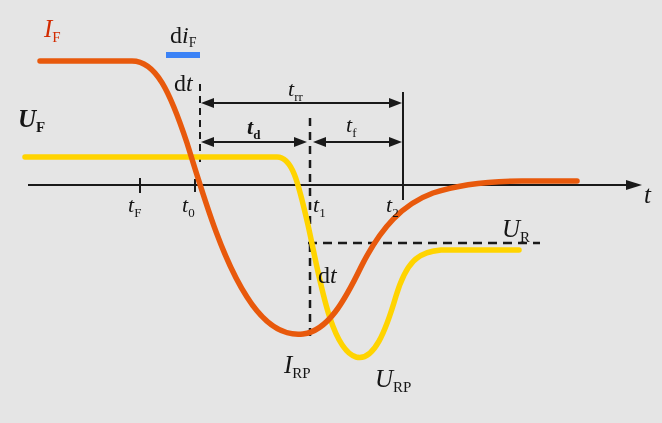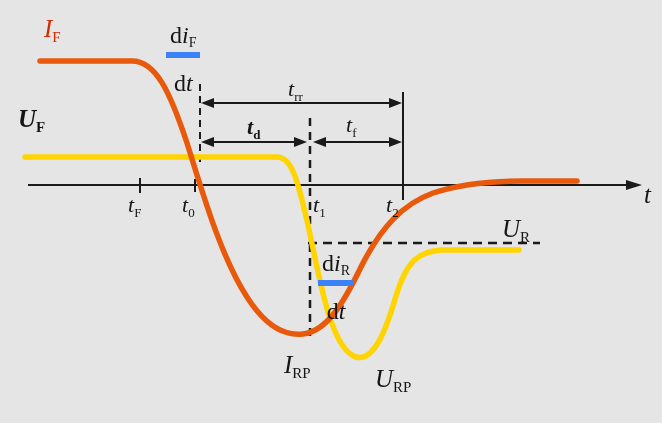--- a/index.html
+++ b/index.html
@@ -94,21 +94,20 @@
 
   <span class="mlabel small" style="left:313px; top:194px;"><span>t</span><sub>1</sub></span>
 
   <span class="mlabel small" style="left:386px; top:194px;"><span>t</span><sub>2</sub></span>
 
   <span class="mlabel" style="left:644px; top:182px;"><span>t</span></span>
 
   <span class="mlabel" style="left:502px; top:216px;"><span>U</span><sub>R</sub></span>
 
   <div class="frac" style="left:318px; top:250px;">
-    <div class="num"><span>d</span><span class="it">i</span><sub>R</sub></div>
     <div class="den"><span>d</span><span class="it">t</span></div>
   </div>
 
   <span class="mlabel" style="left:284px; top:352px;font-family:Liberation Serif, serif;"><span>I</span><sub>RP</sub></span>
 
   <span class="mlabel" style="left:342px; top:366px;margin-left:33px;"><span>U</span><sub>RP</sub></span>
 
 </div>
 
 </body></html>

